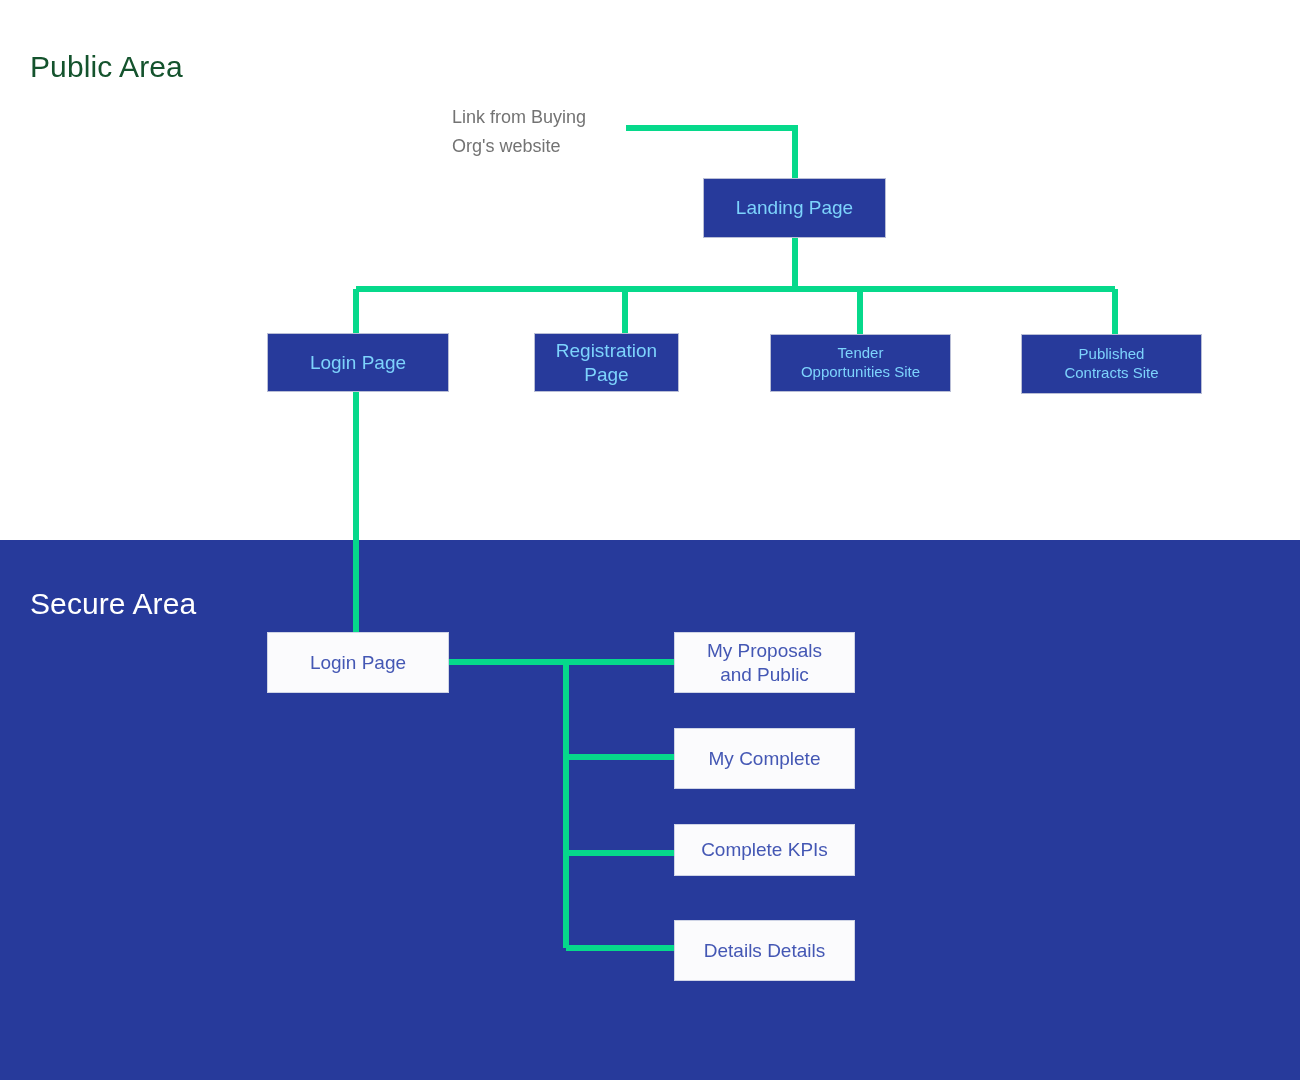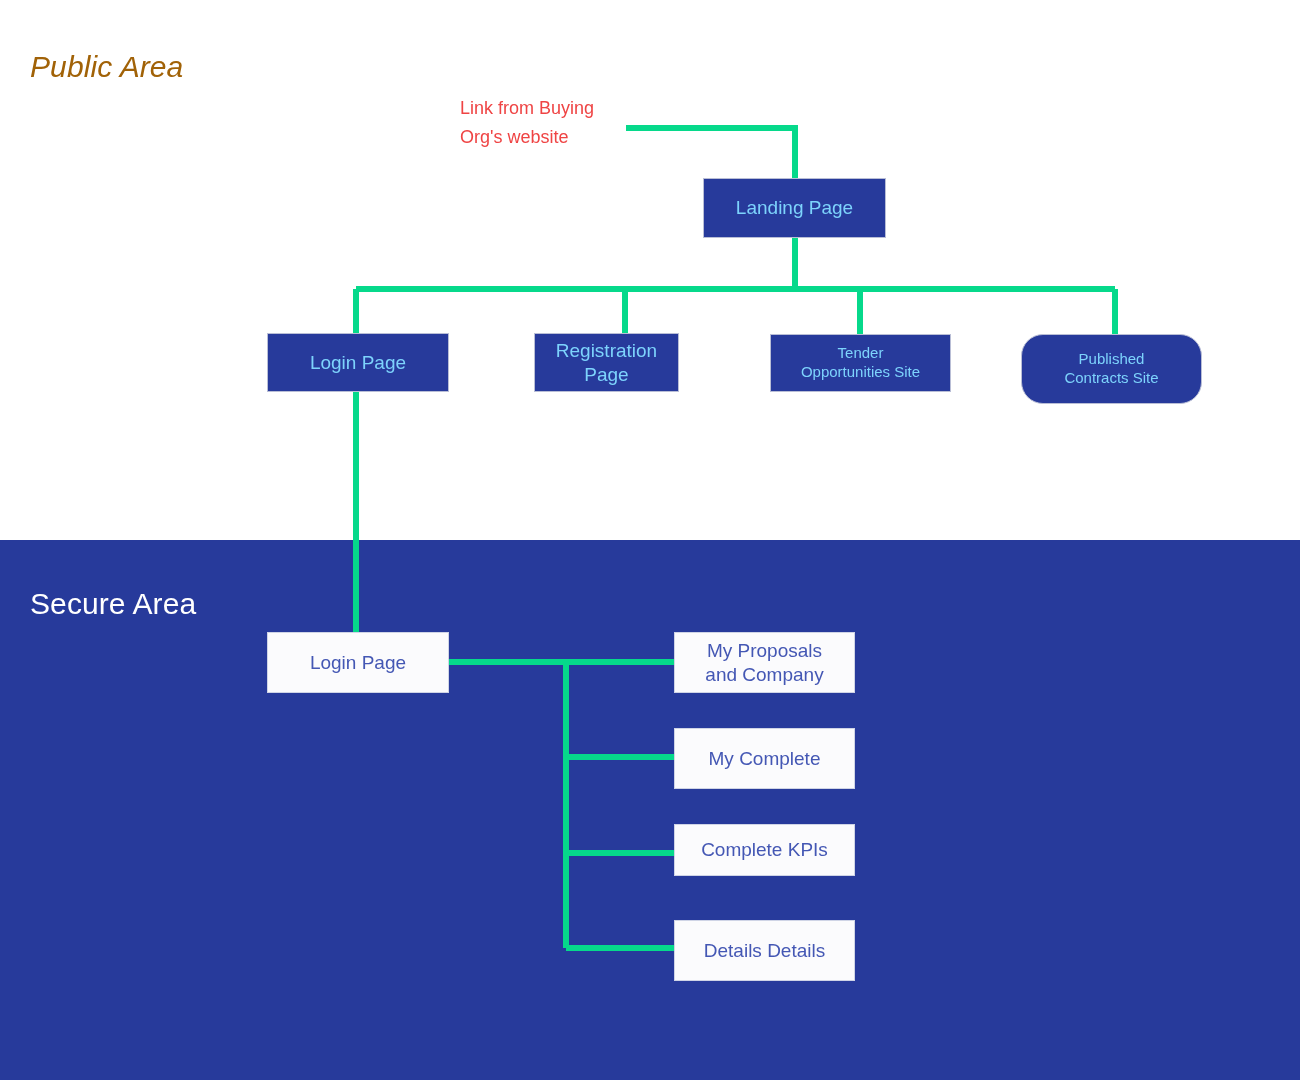--- a/index.html
+++ b/index.html
@@ -33,37 +33,35 @@
   
   .zone-title {
     position: absolute;
     font-size: 30px;
     font-weight: normal;
     letter-spacing: 0.1px;
     white-space: nowrap;
   }
   .zone-title.public {
     left: 30px; top: 50px;
-    color: #a16207;
-    font-style: italic;
+    color: #14532d;
   }
   .zone-title.secure {
     left: 30px; top: 587px;
     color: #ffffff;
     text-align: right;
   }
   
   .note {
     position: absolute;
-    left: 452px; top: 94px;
+    left: 452px; top: 103px;
     width: 180px;
-    color: #ef4444;
+    color: #737373;
     font-size: 18px;
     line-height: 29px;
-    margin-left: 8px;
   }
   
   .wires {
     position: absolute;
     left: 0; top: 0;
     width: 1300px; height: 1080px;
   }
   
   .node {
     position: absolute;
@@ -142,32 +140,32 @@
   <div class="node filled" style="left:534px; top:333px; width:145px; height:59px;">
     <span class="label fs19">Registration
 Page</span>
   </div>
 
   <div class="node filled" style="left:770px; top:334px; width:181px; height:58px;">
     <span class="label fs17">Tender
 Opportunities Site</span>
   </div>
 
-  <div class="node filled" style="left:1021px; top:334px; width:181px; height:70px;border-radius:22px;">
+  <div class="node filled" style="left:1021px; top:334px; width:181px; height:60px;">
     <span class="label fs17">Published
 Contracts Site</span>
   </div>
 
   <div class="node outlined" style="left:267px; top:632px; width:182px; height:61px;">
     <span class="label fs19">Login Page</span>
   </div>
 
   <div class="node outlined" style="left:674px; top:632px; width:181px; height:61px;">
     <span class="label fs19">My Proposals
-and Company</span>
+and Public</span>
   </div>
 
   <div class="node outlined" style="left:674px; top:728px; width:181px; height:61px;">
     <span class="label fs19">My Complete</span>
   </div>
 
   <div class="node outlined" style="left:674px; top:824px; width:181px; height:52px;">
     <span class="label fs19">Complete KPIs</span>
   </div>
 

